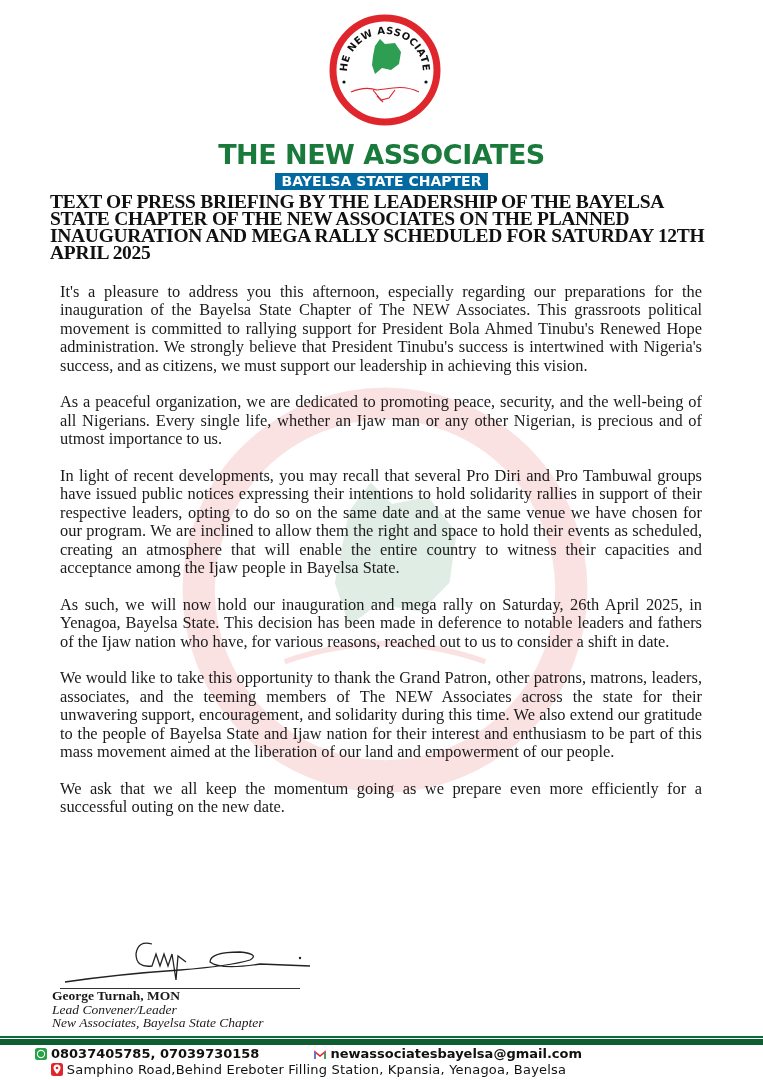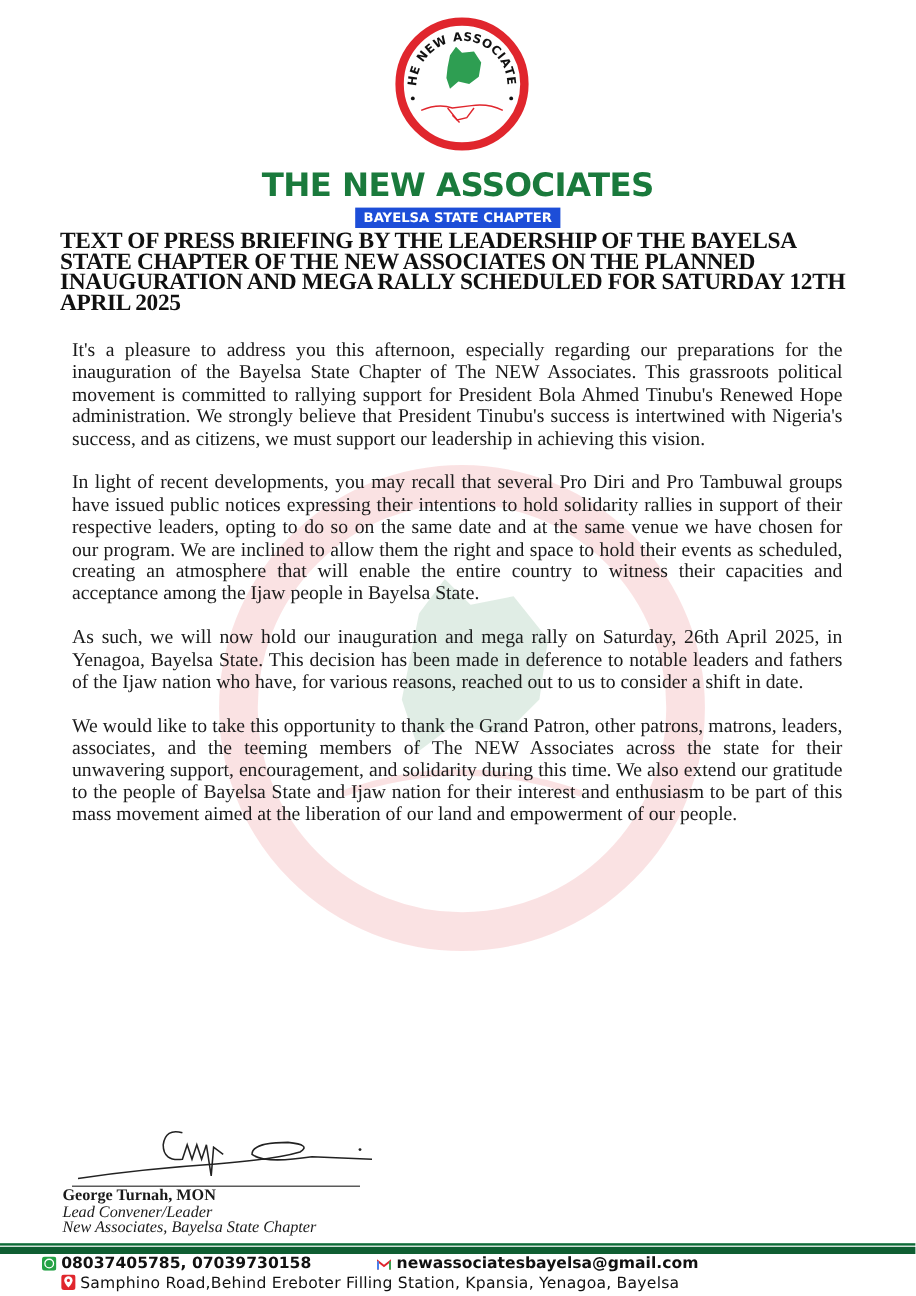--- a/index.html
+++ b/index.html
@@ -13,22 +13,22 @@
       opacity: 0.13; pointer-events: none;
     }
     .logo { position: absolute; left: 325px; top: 10px; width: 120px; height: 120px; }
     .org-name {
       position: absolute; left: 0; width: 763px; top: 139px; text-align: center;
       font-family: "DejaVu Sans", sans-serif; font-weight: bold; font-size: 27px;
       letter-spacing: -0.5px; color: #1a7a3c;
     }
     .chapter-badge-wrap { position: absolute; left: 0; width: 763px; top: 172px; text-align: center; }
     .chapter-badge {
-      display: inline-block; background: #1d4ed8; color: #fff;
-      font-family: "DejaVu Sans", sans-serif; font-weight: bold; font-size: 11px;
+      display: inline-block; background: #0369a1; color: #fff;
+      font-family: "DejaVu Sans", sans-serif; font-weight: bold; font-size: 14px;
       padding: 1px 7px; line-height: 15px;
     }
     .headline {
       position: absolute; left: 50px; width: 670px; top: 193px; text-align: left;
       font-weight: bold; font-size: 19.5px; line-height: 17px; letter-spacing: -0.3px;
       text-transform: uppercase; color: #111;
     }
     .body-text {
       position: absolute; left: 60px; width: 642px; top: 283px;
       font-size: 16.4px; line-height: 18.4px; text-align: justify; color: #1b1b1b;
@@ -78,23 +78,25 @@
 
 <div class="org-name">THE NEW ASSOCIATES</div>
 <div class="chapter-badge-wrap">
   <span class="chapter-badge">BAYELSA STATE CHAPTER</span>
 </div>
 
 <div class="headline">TEXT OF PRESS BRIEFING BY THE LEADERSHIP OF THE BAYELSA STATE CHAPTER OF THE NEW ASSOCIATES ON THE PLANNED INAUGURATION AND MEGA RALLY SCHEDULED FOR SATURDAY 12TH APRIL 2025</div>
 
 <div class="body-text">
   <p>It's a pleasure to address you this afternoon, especially regarding our preparations for the inauguration of the Bayelsa State Chapter of The NEW Associates. This grassroots political movement is committed to rallying support for President Bola Ahmed Tinubu's Renewed Hope administration. We strongly believe that President Tinubu's success is intertwined with Nigeria's success, and as citizens, we must support our leadership in achieving this vision.</p>
+  <p>As a peaceful organization, we are dedicated to promoting peace, security, and the well-being of all Nigerians. Every single life, whether an Ijaw man or any other Nigerian, is precious and of utmost importance to us.</p>
   <p>In light of recent developments, you may recall that several Pro Diri and Pro Tambuwal groups have issued public notices expressing their intentions to hold solidarity rallies in support of their respective leaders, opting to do so on the same date and at the same venue we have chosen for our program. We are inclined to allow them the right and space to hold their events as scheduled, creating an atmosphere that will enable the entire country to witness their capacities and acceptance among the Ijaw people in Bayelsa State.</p>
   <p>As such, we will now hold our inauguration and mega rally on Saturday, 26th April 2025, in Yenagoa, Bayelsa State. This decision has been made in deference to notable leaders and fathers of the Ijaw nation who have, for various reasons, reached out to us to consider a shift in date.</p>
   <p>We would like to take this opportunity to thank the Grand Patron, other patrons, matrons, leaders, associates, and the teeming members of The NEW Associates across the state for their unwavering support, encouragement, and solidarity during this time. We also extend our gratitude to the people of Bayelsa State and Ijaw nation for their interest and enthusiasm to be part of this mass movement aimed at the liberation of our land and empowerment of our people.</p>
+  <p>We ask that we all keep the momentum going as we prepare even more efficiently for a successful outing on the new date.</p>
 </div>
 
 <svg class="signature" viewBox="0 0 260 60">
   <path d="M5 52 Q60 44 120 40 Q170 36 190 30 Q200 24 180 22 Q150 22 150 32 Q160 40 200 34 L250 36" fill="none" stroke="#222" stroke-width="1.3"></path>
   <path d="M92 14 Q78 10 76 24 Q76 38 92 36 L96 24 L100 36 L104 24 L108 36 L112 24 L116 50 L118 26 L126 32" fill="none" stroke="#222" stroke-width="1.3"></path>
   <circle cx="240" cy="28" r="1.2" fill="#222"></circle>
 </svg>
 <div class="sig-line"></div>
 <div class="signer">
   <div class="name">George Turnah, MON</div>

